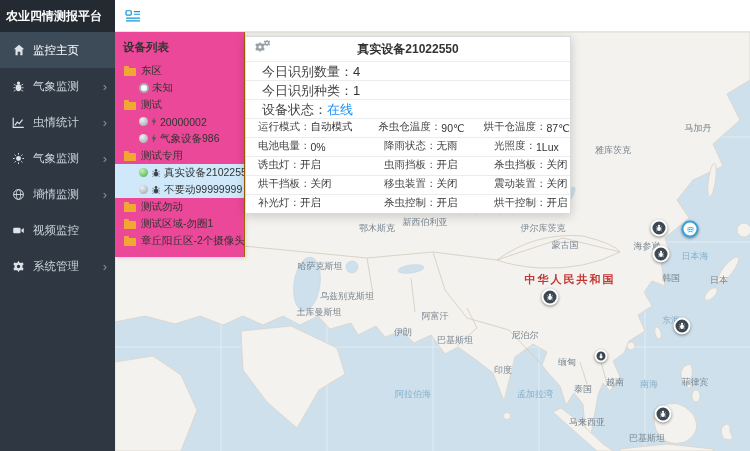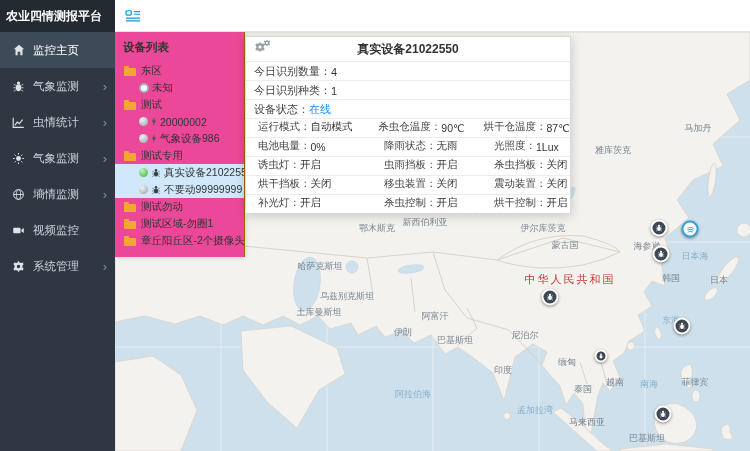--- a/index.html
+++ b/index.html
@@ -18,21 +18,21 @@
 
   
   .topbar{position:absolute;left:115px;top:0;right:0;height:32px;background:#fff;border-bottom:1px solid #e3e6e8;z-index:25;display:flex;align-items:center;padding:0 10px}
   .topbar-icon{display:inline-flex;cursor:pointer}
 
   
   .map{position:absolute;left:115px;top:32px;right:0;bottom:0;background:#cee0ec;overflow:hidden;z-index:1}
   .map-svg{position:absolute;left:0;top:0;width:635px;height:419px}
   .map-label{position:absolute;font-size:9px;color:#78858f;white-space:nowrap;transform:translate(-50%,-50%);z-index:5;pointer-events:none}
   .map-label.sea{color:#86afca}
-  .map-label.country-red{color:#c23531;font-size:11px;letter-spacing:2px;font-weight:normal}
+  .map-label.country-red{color:#c23531;font-size:11px;letter-spacing:2px;font-weight:bold}
   .marker{position:absolute;width:17px;height:17px;border-radius:50%;background:#3d4852;border:2px solid #fff;box-shadow:0 1px 3px rgba(0,0,0,.45);transform:translate(-50%,-50%);z-index:6;display:flex;align-items:center;justify-content:center;cursor:pointer}
   .marker.sm{width:13px;height:13px}
   .marker.cluster{background:#fff;border:2px solid #3aa1dc}
 
   
   .device-panel{position:absolute;left:115px;top:32px;width:130px;background:#ec4899;z-index:15;border-right:1px solid #a16207;box-shadow:1px 1px 4px rgba(0,0,0,.12);padding:5px 0 8px;font-size:10.5px;color:#333}
   .panel-title{font-size:11.5px;font-weight:bold;color:#333;padding:3px 8px 7px}
   .tree-row{display:flex;align-items:center;height:17px;padding-left:9px;white-space:nowrap;cursor:pointer}
   .tree-row.lv1{padding-left:24px}
   .tree-row.sel{background:#cfe9fb}
@@ -42,21 +42,21 @@
   .ball{width:9px;height:9px;border-radius:50%;margin-right:3px;flex:0 0 auto;background:radial-gradient(circle at 35% 30%,#eef1f3,#97a1a9)}
   .ball.green{background:radial-gradient(circle at 35% 30%,#c4f2b8,#3fae3c)}
   .ball.ring{background:#fdfdfd;border:2px solid #a8b1b8;width:10px;height:10px}
   .mini-ico{display:inline-flex;margin-right:3px;flex:0 0 auto;color:#3a4149}
 
   
   .popup{position:absolute;left:245px;top:36px;width:326px;background:#fff;z-index:18;border:1px solid #d8dadc;box-shadow:0 2px 10px rgba(0,0,0,.18)}
   .popup-header{position:relative;height:25px;border-bottom:1px solid #ececec;display:flex;align-items:center;justify-content:center;font-size:12px;font-weight:bold;color:#333}
   .popup-gear{position:absolute;left:8px;top:4px;color:#98a0a6;display:inline-flex;align-items:flex-start;cursor:pointer}
   .popup-gear svg+svg{margin-left:-3px;margin-top:-2px}
-  .summary-row{padding:3px 8px 2px;font-size:11px;color:#444;border-bottom:1px solid #ececec;height:19px;display:flex;align-items:center}
+  .summary-row{padding:3px 16px 2px;font-size:13px;color:#444;border-bottom:1px solid #ececec;height:19px;display:flex;align-items:center}
   .summary-row .v{color:#333}
   .summary-row .v.online{color:#1890ff}
   .grid-row{display:flex;border-bottom:1px solid #ececec;font-size:10.5px;color:#444}
   .grid-row:last-child{border-bottom:none}
   .cell{padding:3px 0 3px 12px;height:18px;display:flex;align-items:flex-end;white-space:nowrap}
   .cell.c0{width:126px}
   .cell.c1{width:110px}
   .cell.c2{flex:1}
   .cell .v{color:#333}
 </style>
@@ -221,21 +221,21 @@
     <span class="map-label" style="left:500px;top:350px">越南</span>
     <span class="map-label" style="left:580px;top:350px">菲律宾</span>
     <span class="map-label" style="left:472px;top:390px">马来西亚</span>
     <span class="map-label" style="left:532px;top:406px">巴基斯坦</span>
     <span class="map-label" style="left:604px;top:248px">日本</span>
     <span class="map-label" style="left:556px;top:246px">韩国</span>
 
     <span class="map-label sea" style="left:580px;top:224px">日本海</span>
     <span class="map-label sea" style="left:556px;top:288px">东海</span>
     <span class="map-label sea" style="left:534px;top:352px">南海</span>
-    <span class="map-label sea" style="left:420px;top:378px">孟加拉湾</span>
+    <span class="map-label sea" style="left:420px;top:362px">孟加拉湾</span>
     <span class="map-label sea" style="left:298px;top:362px">阿拉伯海</span>
 
     <span class="map-label country-red" style="left:455px;top:247px">中华人民共和国</span>
 
     <div class="marker" style="left:544px;top:196px">
         <svg viewBox="0 0 16 16" width="9" height="9">
           <ellipse cx="8" cy="9.5" rx="3.4" ry="4" fill="#fff"></ellipse>
           <circle cx="8" cy="4" r="2" fill="#fff"></circle>
           <path d="M5 6.5 L3 5.4 M4.8 9.5 L2.6 9.5 M5 12 L3 13.4 M11 6.5 L13 5.4 M11.2 9.5 L13.4 9.5 M11 12 L13 13.4" stroke="#fff" stroke-width="1"></path>
         </svg>

